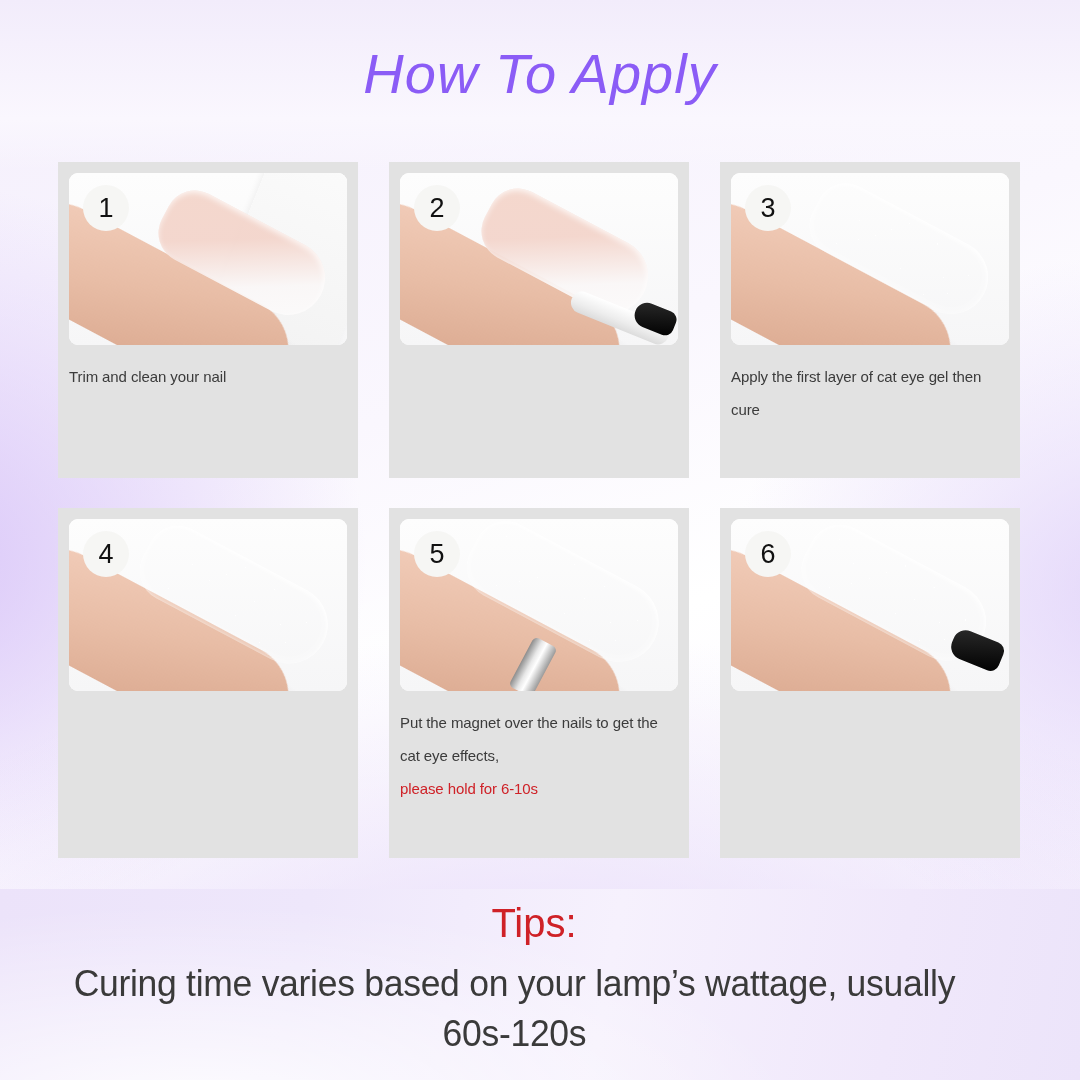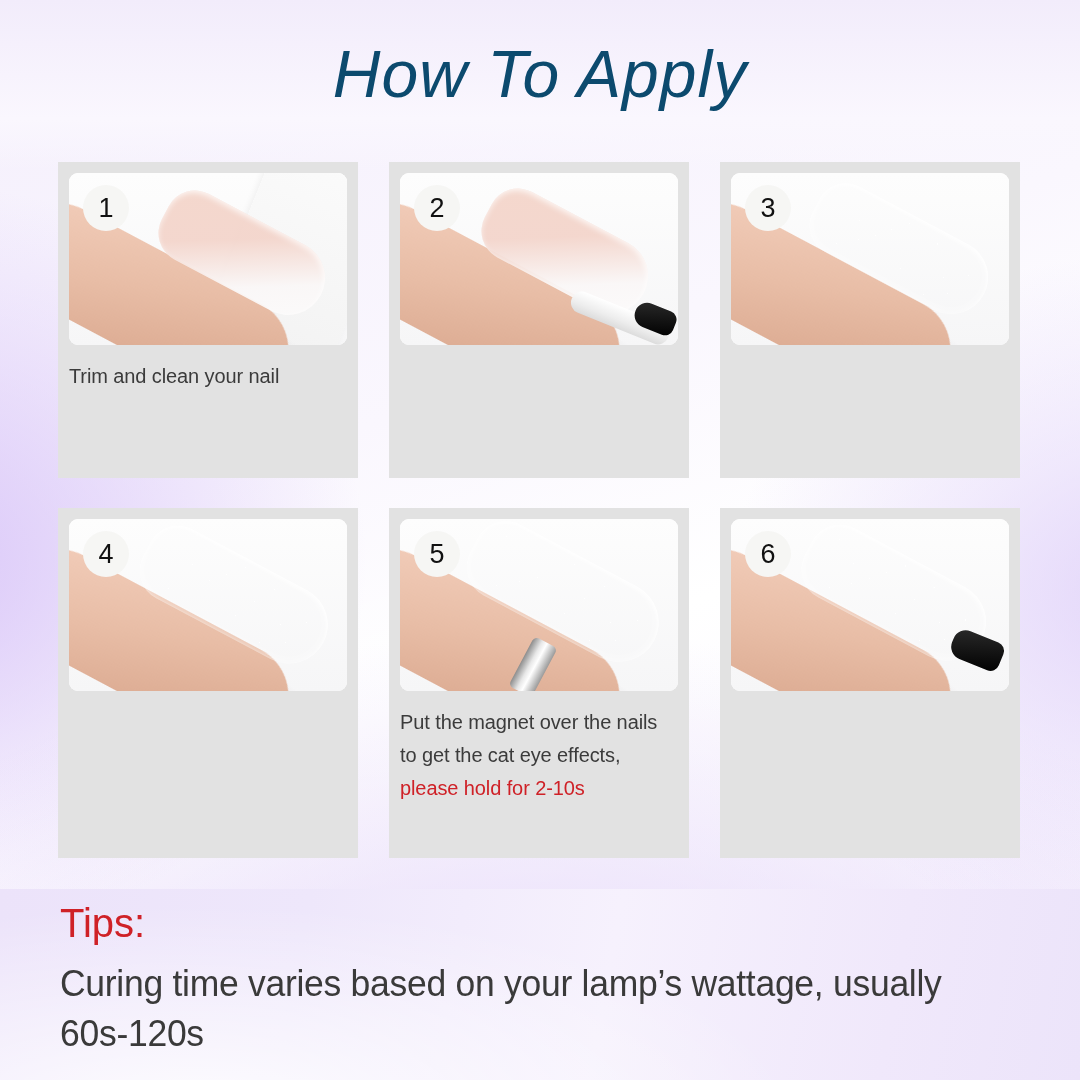--- a/index.html
+++ b/index.html
@@ -40,26 +40,26 @@
       linear-gradient(100deg, #ece3fa 0%, #eee7fb 28%, #f6f1fd 56%, #f0e8fb 82%, #ece4fa 100%);
   }
 
   
   .title {
     position: absolute;
     top: 28px;
     left: 0;
     width: 1080px;
     text-align: center;
-    font-size: 66px;
+    font-size: 56px;
     line-height: 92px;
     font-style: italic;
     font-weight: 300;
     letter-spacing: 1px;
-    color: #0c4a6e;
+    color: #8b5cf6;
     white-space: nowrap;
   }
 
   
   .grid {
     position: absolute;
     left: 58px;
     top: 162px;
     width: 962px;
     display: grid;
@@ -202,36 +202,37 @@
     color: #111;
     font-size: 27px;
     line-height: 46px;
     text-align: center;
     font-weight: 400;
     z-index: 5;
   }
 
   .caption {
     margin-top: 15px;
-    font-size: 20px;
+    font-size: 15px;
     line-height: 33px;
     color: #3b3b3b;
     letter-spacing: -0.1px;
   }
   .caption .accent {
     color: #cf2127;
     display: block;
   }
 
   
   .tips {
     position: absolute;
-    left: 60px;
+    left: 44px;
     top: 898px;
     width: 980px;
+    text-align: center;
   }
   .tips-label {
     font-size: 40px;
     line-height: 50px;
     color: #cf2127;
     letter-spacing: 0px;
   }
   .tips-body {
     margin-top: 11px;
     font-size: 37px;
@@ -282,20 +283,23 @@
   <div class="card r1">
     <div class="photo">
       <div class="bgwhite"></div>
       <div class="shadow-soft"></div>
       <div class="finger"></div>
       <div class="nail glitter" style="left:74px;top:40px;width:190px;">
         <div class="sparkle"></div>
       </div>
       <div class="badge">3</div>
     </div>
+    <div class="caption">
+      <span>Apply the first layer of cat eye gel then cure</span>
+    </div>
   </div>
 
   <div class="card r2">
     <div class="photo">
       <div class="bgwhite"></div>
       <div class="shadow-soft"></div>
       <div class="finger"></div>
       <div class="nail glitter" style="left:66px;top:38px;width:200px;height:78px;">
         <div class="sparkle"></div>
       </div>
@@ -309,21 +313,21 @@
       <div class="shadow-soft"></div>
       <div class="finger"></div>
       <div class="nail glitter" style="left:62px;top:34px;width:204px;height:80px;">
         <div class="sparkle"></div>
       </div>
       <div class="magnet"></div>
       <div class="badge">5</div>
     </div>
     <div class="caption">
       <span>Put the magnet over the nails to get the cat eye effects,</span>
-      <span class="accent">please hold for 2-10s</span>
+      <span class="accent">please hold for 6-10s</span>
     </div>
   </div>
 
   <div class="card r2">
     <div class="photo">
       <div class="bgwhite"></div>
       <div class="shadow-soft"></div>
       <div class="finger"></div>
       <div class="nail glitter" style="left:66px;top:36px;width:196px;height:78px;">
         <div class="sparkle"></div>

